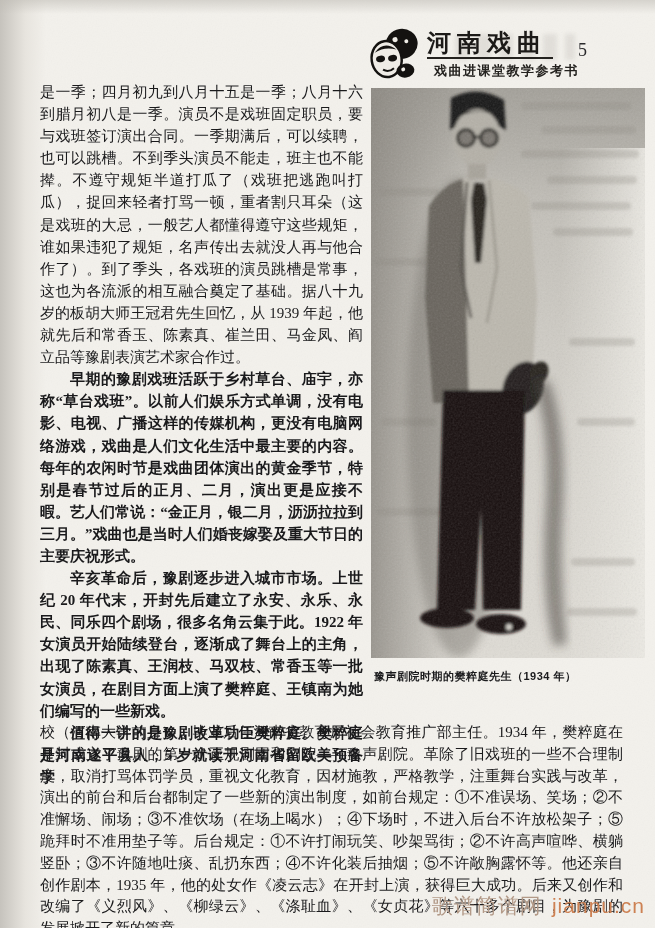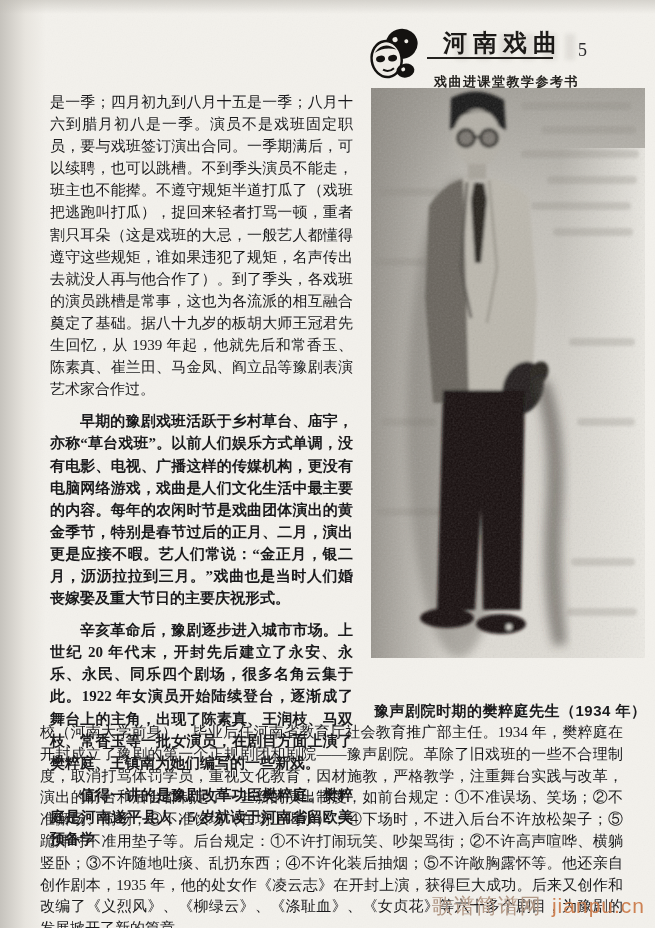--- a/index.html
+++ b/index.html
@@ -22,57 +22,57 @@
   }
   .paper-texture {
     position: absolute; inset: 0; opacity: .05; pointer-events: none;
   }
   
   .logo { position: absolute; left: 366px; top: 27px; width: 56px; height: 54px; }
   .title-block { position: absolute; left: 427px; top: 30px; }
   .book-title {
     font-family: "Liberation Sans", "DejaVu Sans", sans-serif;
     font-weight: bold; font-size: 24px; letter-spacing: 6px; color: #1c1a18;
-    line-height: 26px; white-space: nowrap; text-align: center;
+    line-height: 26px; white-space: nowrap;
   }
   .title-underline { width: 126px; height: 2px; background: #24221f; margin-top: 1px; }
   .book-subtitle {
     font-family: "Liberation Sans", "DejaVu Sans", sans-serif;
     font-weight: bold; font-size: 13px; letter-spacing: 1.5px; color: #24221f;
-    margin-top: 14px; margin-left: 7px; white-space: nowrap;
+    margin-top: 3px; margin-left: 7px; white-space: nowrap;
   }
   .page-number {
     position: absolute; left: 578px; top: 40px;
     font-size: 18px; color: #2a2a2c;
   }
   .header-smudge {
     position: absolute; left: 455px; top: 34px; width: 120px; height: 26px;
     background: repeating-linear-gradient(90deg, rgba(150,146,138,.18) 0 14px, rgba(150,146,138,0) 14px 22px);
     filter: blur(2px);
   }
   
   .left-col {
     position: absolute; left: 40px; top: 81px; width: 323px;
     font-size: 15px; line-height: 22.1px; text-align: justify;
   }
-  .left-col p { margin: 10px; }
+  .left-col p { margin: 0; }
   .indent { text-indent: 2em; font-weight: bold; }
   .bottom-col {
     position: absolute; left: 40px; top: 722px; width: 583px;
     font-size: 15px; line-height: 21.8px; text-align: justify;
   }
   .bottom-col p { margin: 0; }
   
   .photo-wrap {
     position: absolute; left: 371px; top: 88px; width: 274px; height: 570px;
   }
   .photo-caption {
-    position: absolute; left: 374px; top: 702px;
+    position: absolute; left: 374px; top: 669px;
     font-family: "Liberation Sans", "DejaVu Sans", sans-serif;
-    font-weight: bold; font-size: 15px; color: #1b1b1d; white-space: nowrap;
+    font-weight: bold; font-size: 11px; color: #1b1b1d; white-space: nowrap;
     letter-spacing: .5px;
   }
   
   .watermark {
     position: absolute; right: 10px; bottom: 8px;
     font-size: 21px; letter-spacing: 1px; white-space: nowrap;
   }
   .wm-cn { color: #b39a88; font-family: "Liberation Serif", serif; }
   .wm-url { color: #cd8153; font-family: "Liberation Sans", sans-serif; margin-left: 4px; }
 </style>

